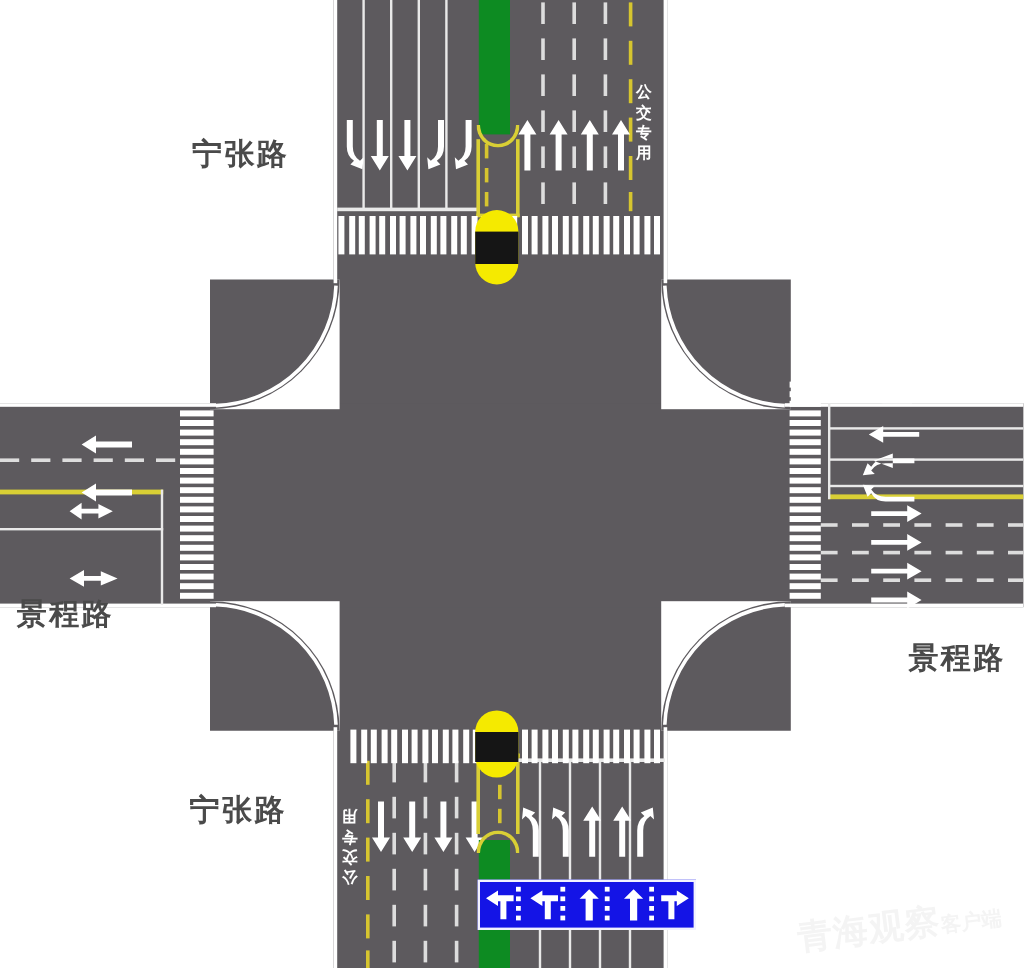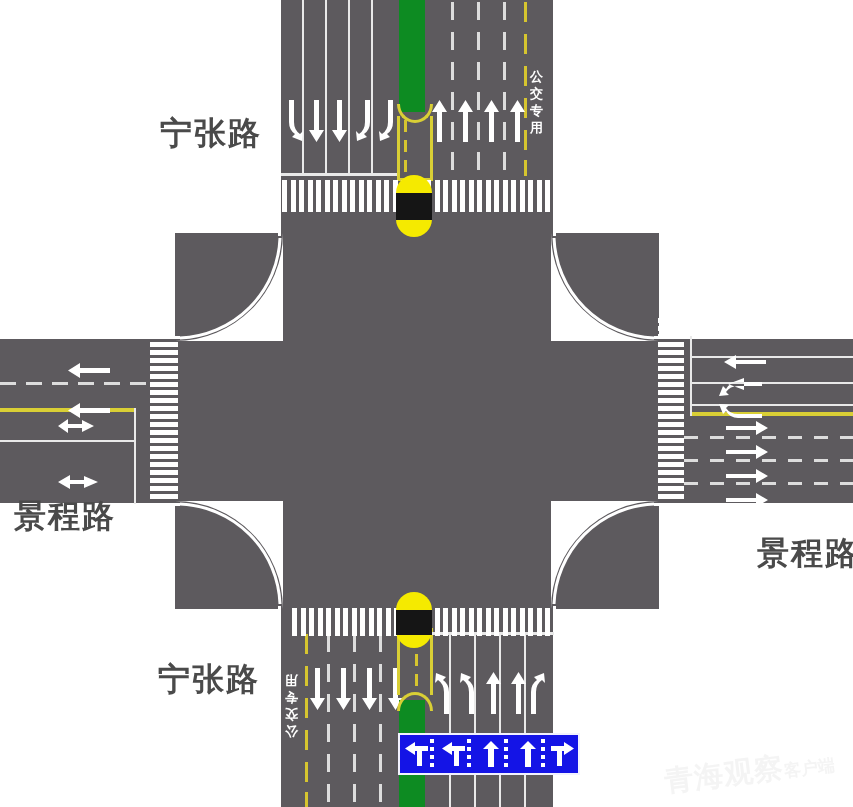--- a/index.html
+++ b/index.html
@@ -35,21 +35,21 @@
   .median{position:absolute;background:#0d8b22;}
   .medcap{position:absolute;border:3px solid #d9cf35;border-bottom:none;border-radius:50% 50% 0 0 / 100% 100% 0 0;}
   .medcap.down{border:3px solid #d9cf35;border-top:none;border-radius:0 0 50% 50% / 0 0 100% 100%;}
   .ybox{position:absolute;border:3px solid #d9cf35;background:transparent;}
 
   
   .island{position:absolute;background:#f5ea00;border-radius:22px;}
   .island b{position:absolute;left:0;right:0;background:#151515;}
 
   
-  .rdlabel{position:absolute;color:#4a4a4a;font-size:32px;font-weight:bold;letter-spacing:2px;white-space:nowrap;}
+  .rdlabel{position:absolute;color:#4a4a4a;font-size:25px;font-weight:bold;letter-spacing:2px;white-space:nowrap;}
   .vlabel{position:absolute;color:#ffffff;font-size:13px;font-weight:bold;line-height:17px;width:15px;text-align:center;}
   .vlabel.flip{transform:rotate(180deg);}
 
   
   .sign{position:absolute;background:#1414e6;border:2px solid #f2f2ff;display:flex;align-items:center;}
   .sign .cell{flex:1;position:relative;height:100%;}
   .sign .sep{width:7px;height:100%;position:relative;}
   .sign .sep b{position:absolute;left:0;width:4px;height:4px;background:#ffffff;}
 
   

